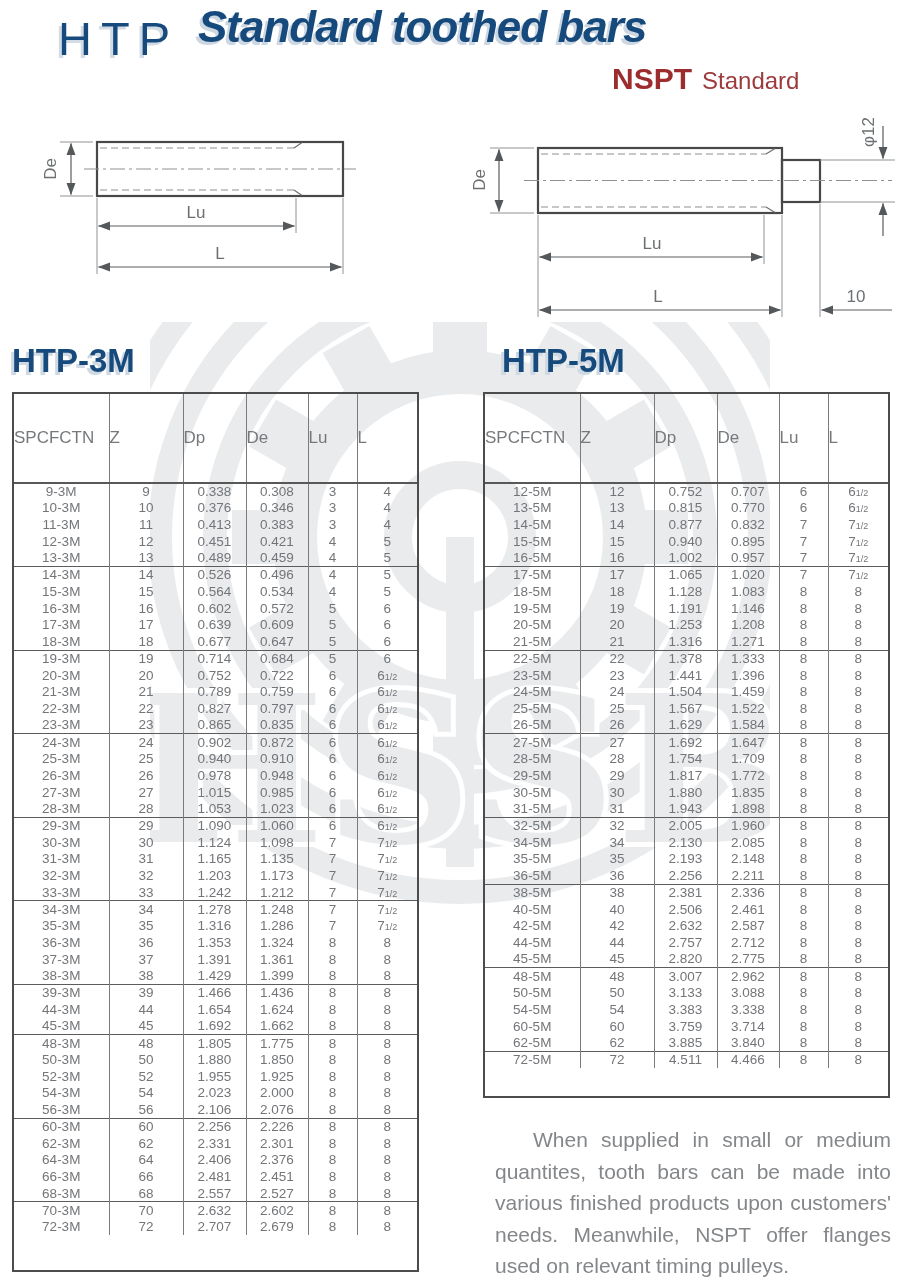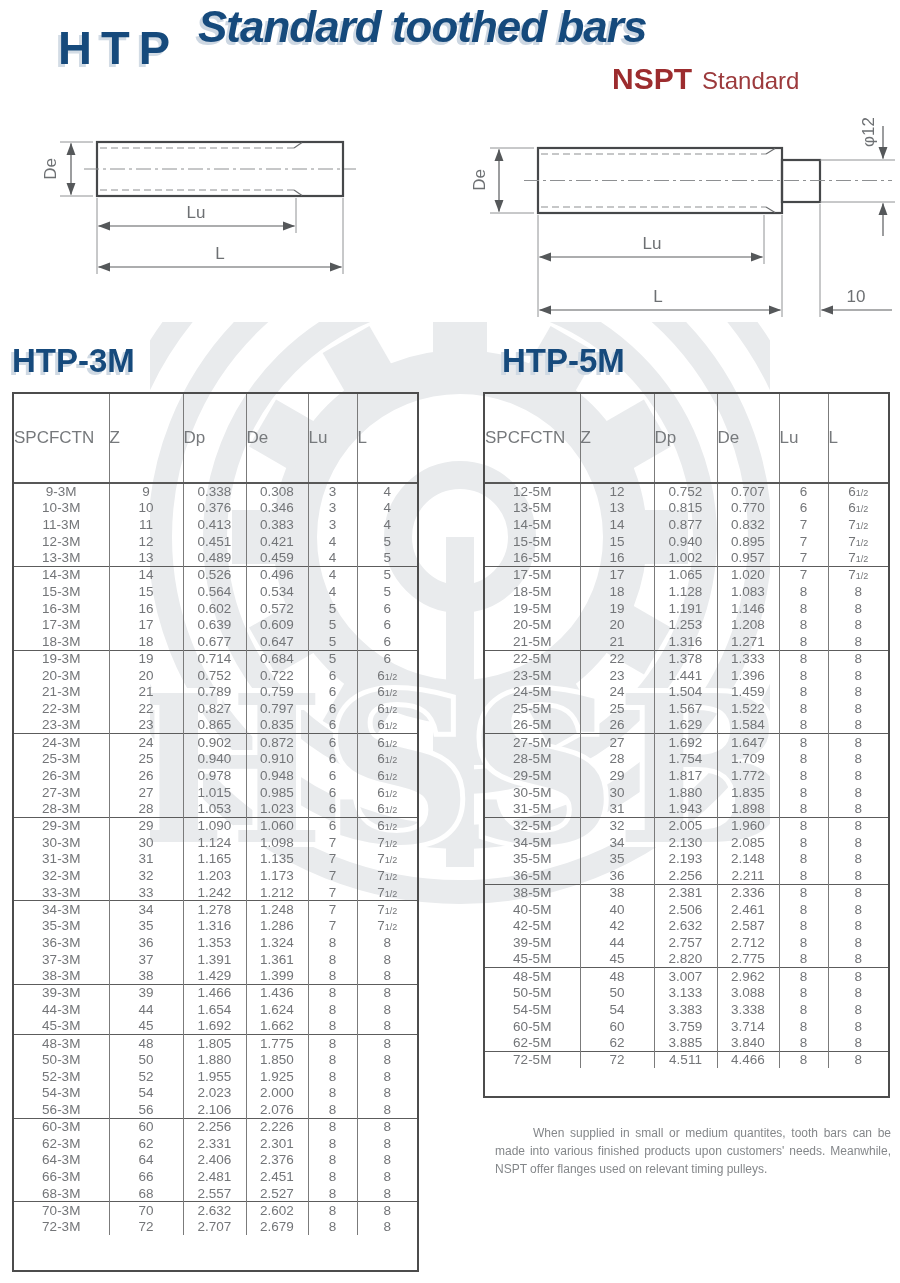--- a/index.html
+++ b/index.html
@@ -1,20 +1,20 @@
 <!DOCTYPE html>
 <html><head>
 <meta charset="utf-8">
 <style>
   html,body{margin:0;padding:0;background:#fff;}
   .page{position:relative;width:900px;height:1283px;background:#ffffff;overflow:hidden;
         font-family:"Liberation Sans",sans-serif;}
   .layer{position:absolute;z-index:1;}
   
-  .brand{left:58px;top:20px;font-size:47px;font-weight:bold;letter-spacing:9px;
+  .brand{left:58px;top:11px;font-size:47px;font-weight:normal;letter-spacing:9px;
          color:#164a7c;text-shadow:-3px 3px 0 #d3dce5;}
   .main-title{left:198px;top:2px;font-size:44px;font-weight:bold;font-style:italic;
          color:#164a7c;letter-spacing:-1px;text-shadow:-3px 3px 0 #cdd7e2;white-space:nowrap;}
   .nspt-line{left:612px;top:62px;white-space:nowrap;}
   .nspt{font-size:30px;font-weight:bold;color:#9c2c2e;}
   .nspt-std{font-size:24px;color:#9c3a3c;margin-left:10px;}
   
   .sec-title{font-size:33px;font-weight:bold;color:#164a7c;text-shadow:-3px 3px 0 #cfd9e3;}
   #title-3m{left:12px;top:342px;}
   #title-5m{left:502px;top:342px;}
@@ -24,21 +24,21 @@
   #wrap-5m{left:483px;top:392px;width:407px;height:706px;}
   table.spec{border-collapse:collapse;width:100%;table-layout:fixed;}
   table.spec th{height:88px;font-weight:normal;font-size:17px;color:#76797c;
         border-bottom:2px solid #585858;text-align:left;padding:0;}
   table.spec th:not(:last-child), table.spec td:not(:last-child){border-right:1px solid #7b7b7b;}
   table.spec tbody tr{height:16.72px;}
   table.spec td{font-size:13.5px;color:#737578;text-align:center;padding:0;line-height:1;}
   table.spec tr.grp td{border-top:1px solid #5c5c5c;}
   .half{font-size:9px;letter-spacing:0;}
   
-  .note{left:495px;top:1124px;width:396px;font-size:12px;line-height:1.5;
+  .note{left:495px;top:1124px;width:396px;font-size:21px;line-height:1.5;
         color:#84878a;text-align:justify;text-indent:38px;}
   
   .diag{position:absolute;z-index:1;}
   .solid{stroke:#46484a;stroke-width:2.2;fill:none;}
   .thin{stroke:#6a6c6e;stroke-width:1.1;fill:none;}
   .dash{stroke:#8e9092;stroke-width:1.1;fill:none;stroke-dasharray:7 4;}
   .cline{stroke:#8e9092;stroke-width:1;fill:none;stroke-dasharray:15 4 3 4;}
   .ext{stroke:#909294;stroke-width:1;fill:none;}
   .dim{stroke:#5a5c5e;stroke-width:1.2;fill:none;}
   .lbl{fill:#6d7073;font-size:17px;font-family:"Liberation Sans",sans-serif;}
@@ -779,21 +779,21 @@
           </tr>
           <tr>
             <td>42-5M</td>
             <td>42</td>
             <td>2.632</td>
             <td>2.587</td>
             <td>8</td>
             <td>8</td>
           </tr>
           <tr>
-            <td>39-5M</td>
+            <td>44-5M</td>
             <td>44</td>
             <td>2.757</td>
             <td>2.712</td>
             <td>8</td>
             <td>8</td>
           </tr>
           <tr>
             <td>45-5M</td>
             <td>45</td>
             <td>2.820</td>

